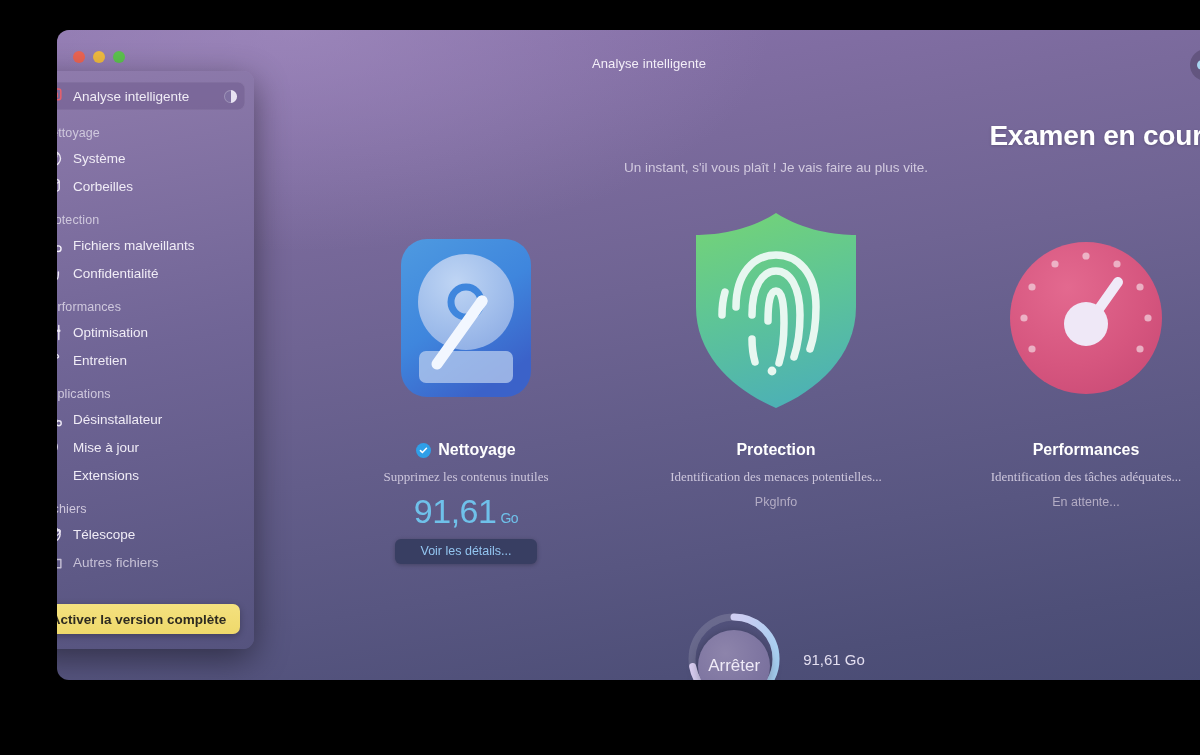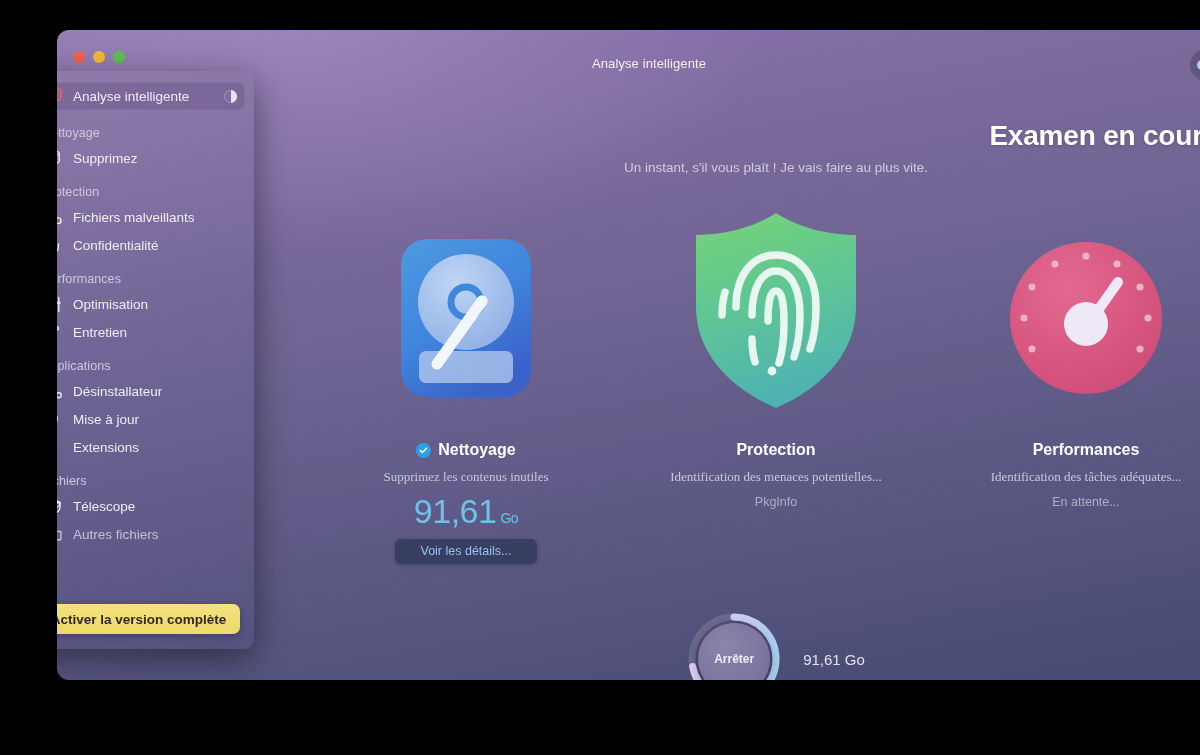--- a/index.html
+++ b/index.html
@@ -155,27 +155,26 @@
     box-shadow: 0 1px 4px rgba(0,0,0,0.25);
   }
 
   
   #stop-area {
     position:absolute; left:0; right:0; bottom:-26px;
     display:flex; align-items:center; justify-content:center;
   }
   #stop-wrap { position:relative; width:94px; height:94px; }
   #stop-btn {
-    position:absolute; left:11px; top:11px;
+    position:absolute; left:11px; top:18px;
     width:72px; height:72px; border-radius:50%;
     background: radial-gradient(circle at 38% 32%, #8d84ab 0%, #7d74a0 60%, #736b97 100%);
     display:flex; align-items:center; justify-content:center;
-    color:#efeaf7; font-size:12px;
+    color:#efeaf7; font-size:17px;
     box-shadow: 0 3px 12px rgba(0,0,0,0.3);
-    font-weight: bold;
   }
   #stop-ring { position:absolute; left:0; top:0; }
   #stop-size {
     margin-left:22px;
     font-size:15px; color:#e3def0;
   }
 </style>
 </head>
 <body>
 
@@ -331,26 +330,36 @@
             <path d="M10 13.2 L10 16.3 M6.6 16.6 L13.4 16.6" stroke="#e9606b" stroke-width="1.7" stroke-linecap="round"></path>
           </svg>
         </span>
         <span class="sb-label">Analyse intelligente</span>
         <span id="spinner-half"></span>
       </div>
 
       <div class="sb-head first">Nettoyage</div>
       <div class="sb-row">
         <span class="sb-ico">
+          <svg width="17" height="17" viewBox="0 0 18 18">
+            <circle cx="9" cy="9" r="7.4" fill="none" stroke="#ece7f4" stroke-width="1.5"></circle>
+            <path d="M5.4 12.6 C5.4 8.2 8.4 3.8 13.6 4.2" fill="none" stroke="#ece7f4" stroke-width="1.5" stroke-linecap="round"></path>
+            <circle cx="10.6" cy="6.4" r="1.9" fill="none" stroke="#ece7f4" stroke-width="1.4"></circle>
+          </svg>
+        </span>
+        <span class="sb-label">Système</span>
+      </div>
+      <div class="sb-row">
+        <span class="sb-ico">
           <svg width="16" height="16" viewBox="0 0 17 17">
             <ellipse cx="8.5" cy="3.5" rx="6.6" ry="2.3" fill="none" stroke="#ece7f4" stroke-width="1.5"></ellipse>
             <path d="M1.9 3.5 L1.9 11.6 C1.9 13.2 4.8 14.4 8.5 14.4 C12.2 14.4 15.1 13.2 15.1 11.6 L15.1 3.5" fill="none" stroke="#ece7f4" stroke-width="1.5"></path>
           </svg>
         </span>
-        <span class="sb-label">Supprimez</span>
+        <span class="sb-label">Corbeilles</span>
       </div>
 
       <div class="sb-head">Protection</div>
       <div class="sb-row">
         <span class="sb-ico">
           <svg width="17" height="17" viewBox="0 0 18 18">
             <circle cx="9" cy="9" r="2.5" fill="none" stroke="#f4f0fa" stroke-width="1.5"></circle>
             <circle cx="9" cy="3.4" r="3" fill="none" stroke="#f4f0fa" stroke-width="1.5"></circle>
             <circle cx="4" cy="12.4" r="3" fill="none" stroke="#f4f0fa" stroke-width="1.5"></circle>
             <circle cx="14" cy="12.4" r="3" fill="none" stroke="#f4f0fa" stroke-width="1.5"></circle>

